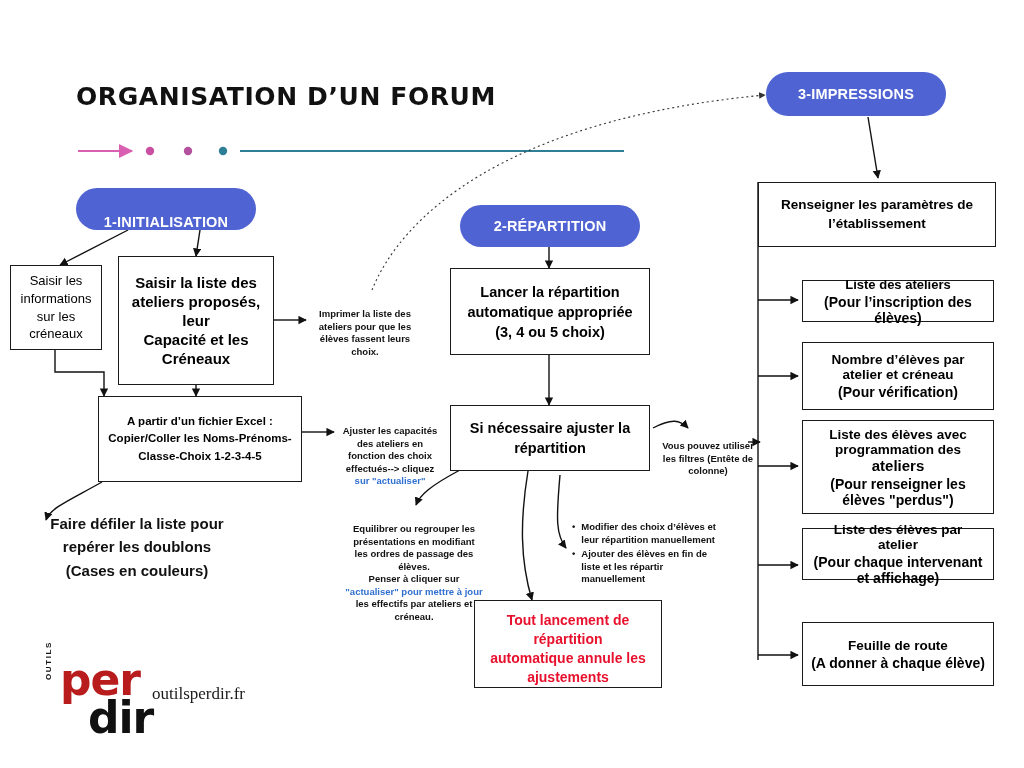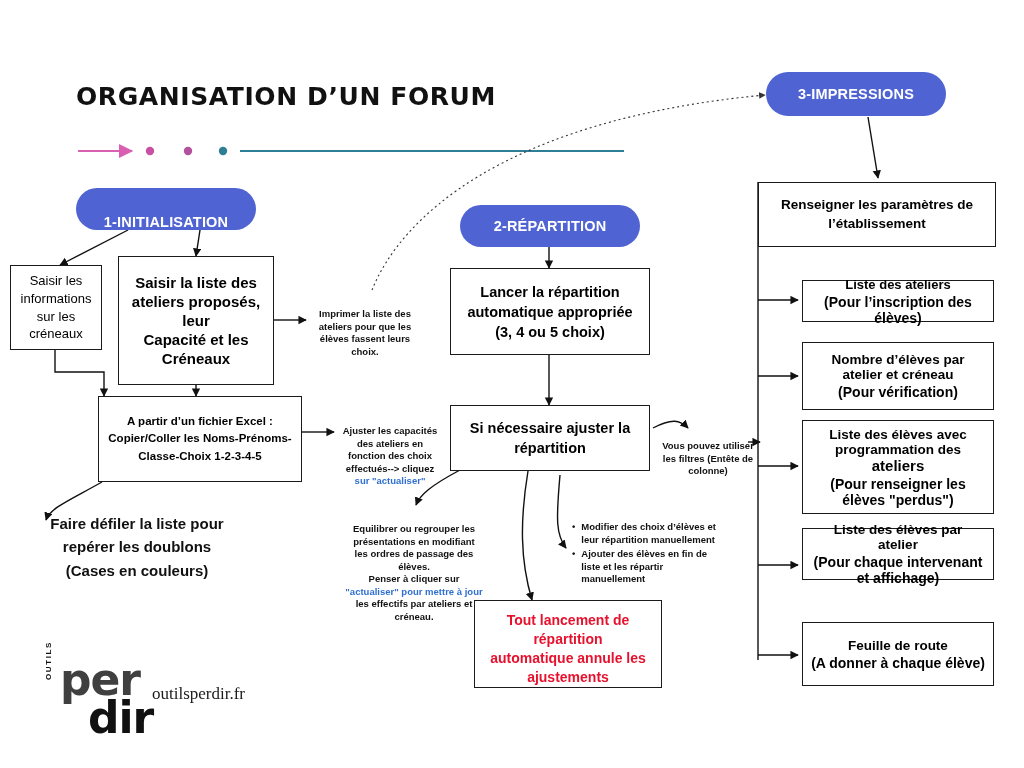--- a/index.html
+++ b/index.html
@@ -113,21 +113,21 @@
   }
   .logo .perdir1 {
     position: absolute;
     left: 16px;
     top: -4px;
     font-size: 44px;
     font-weight: bold;
     font-family: "DejaVu Sans", sans-serif;
     letter-spacing: -1px;
     line-height: 1;
-    color: #404040;
+    color: #b91c1c;
   }
   .logo .perdir2 {
     position: absolute;
     left: 44px;
     top: 34px;
     font-size: 44px;
     font-weight: bold;
     font-family: "DejaVu Sans", sans-serif;
     letter-spacing: -1px;
     line-height: 1;

